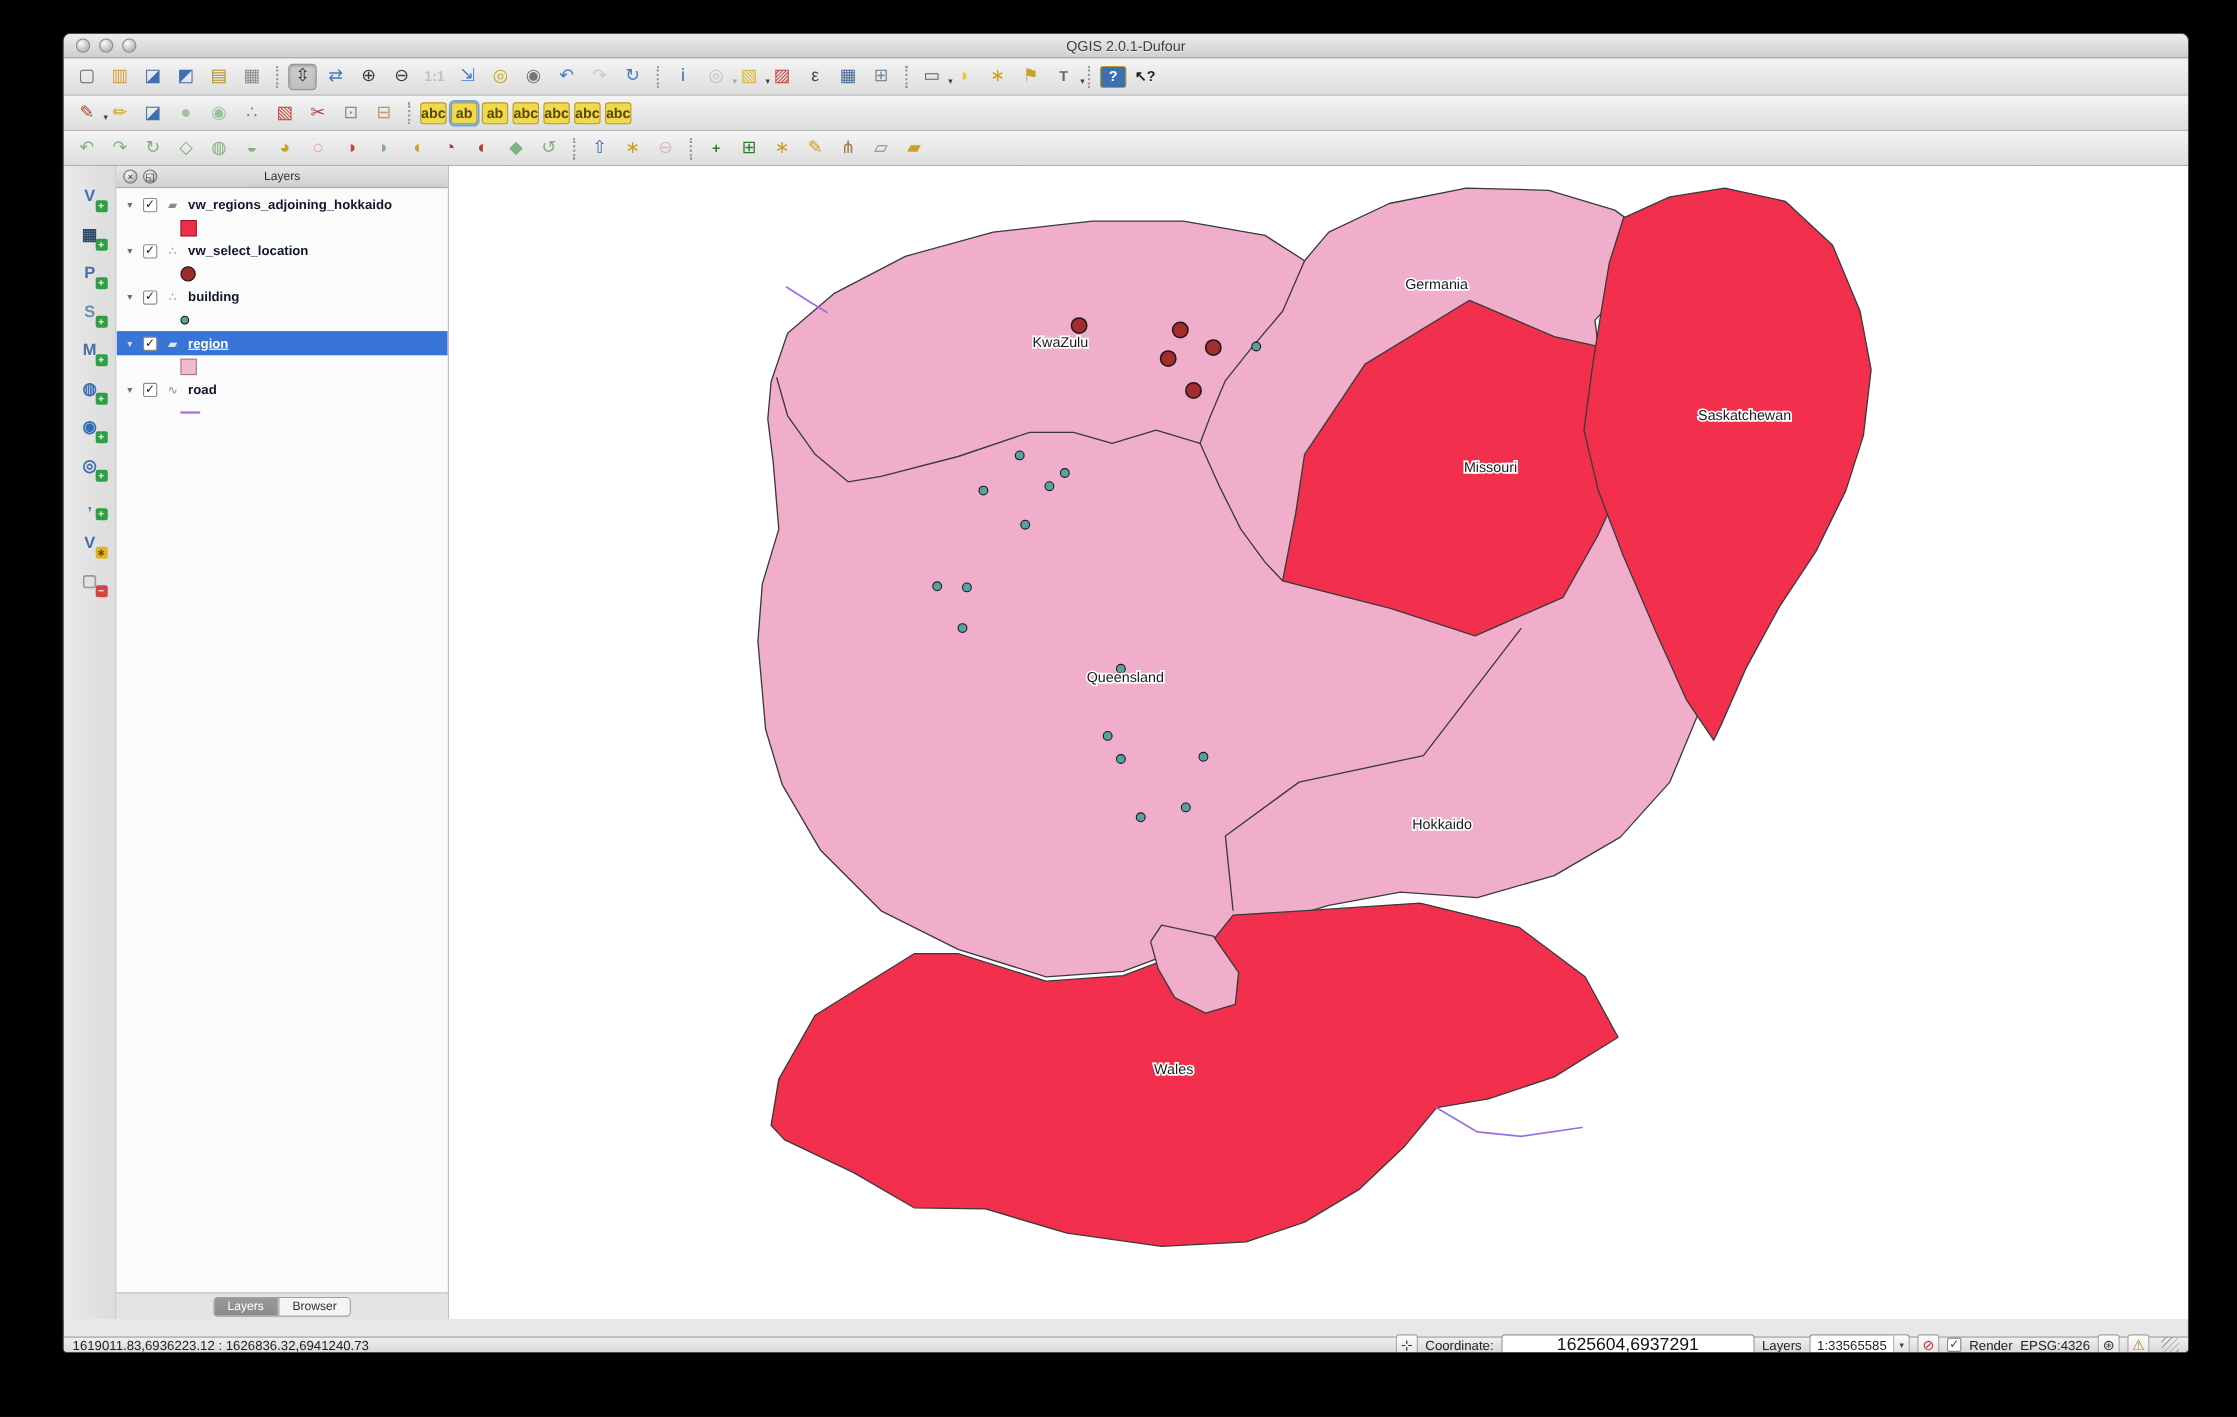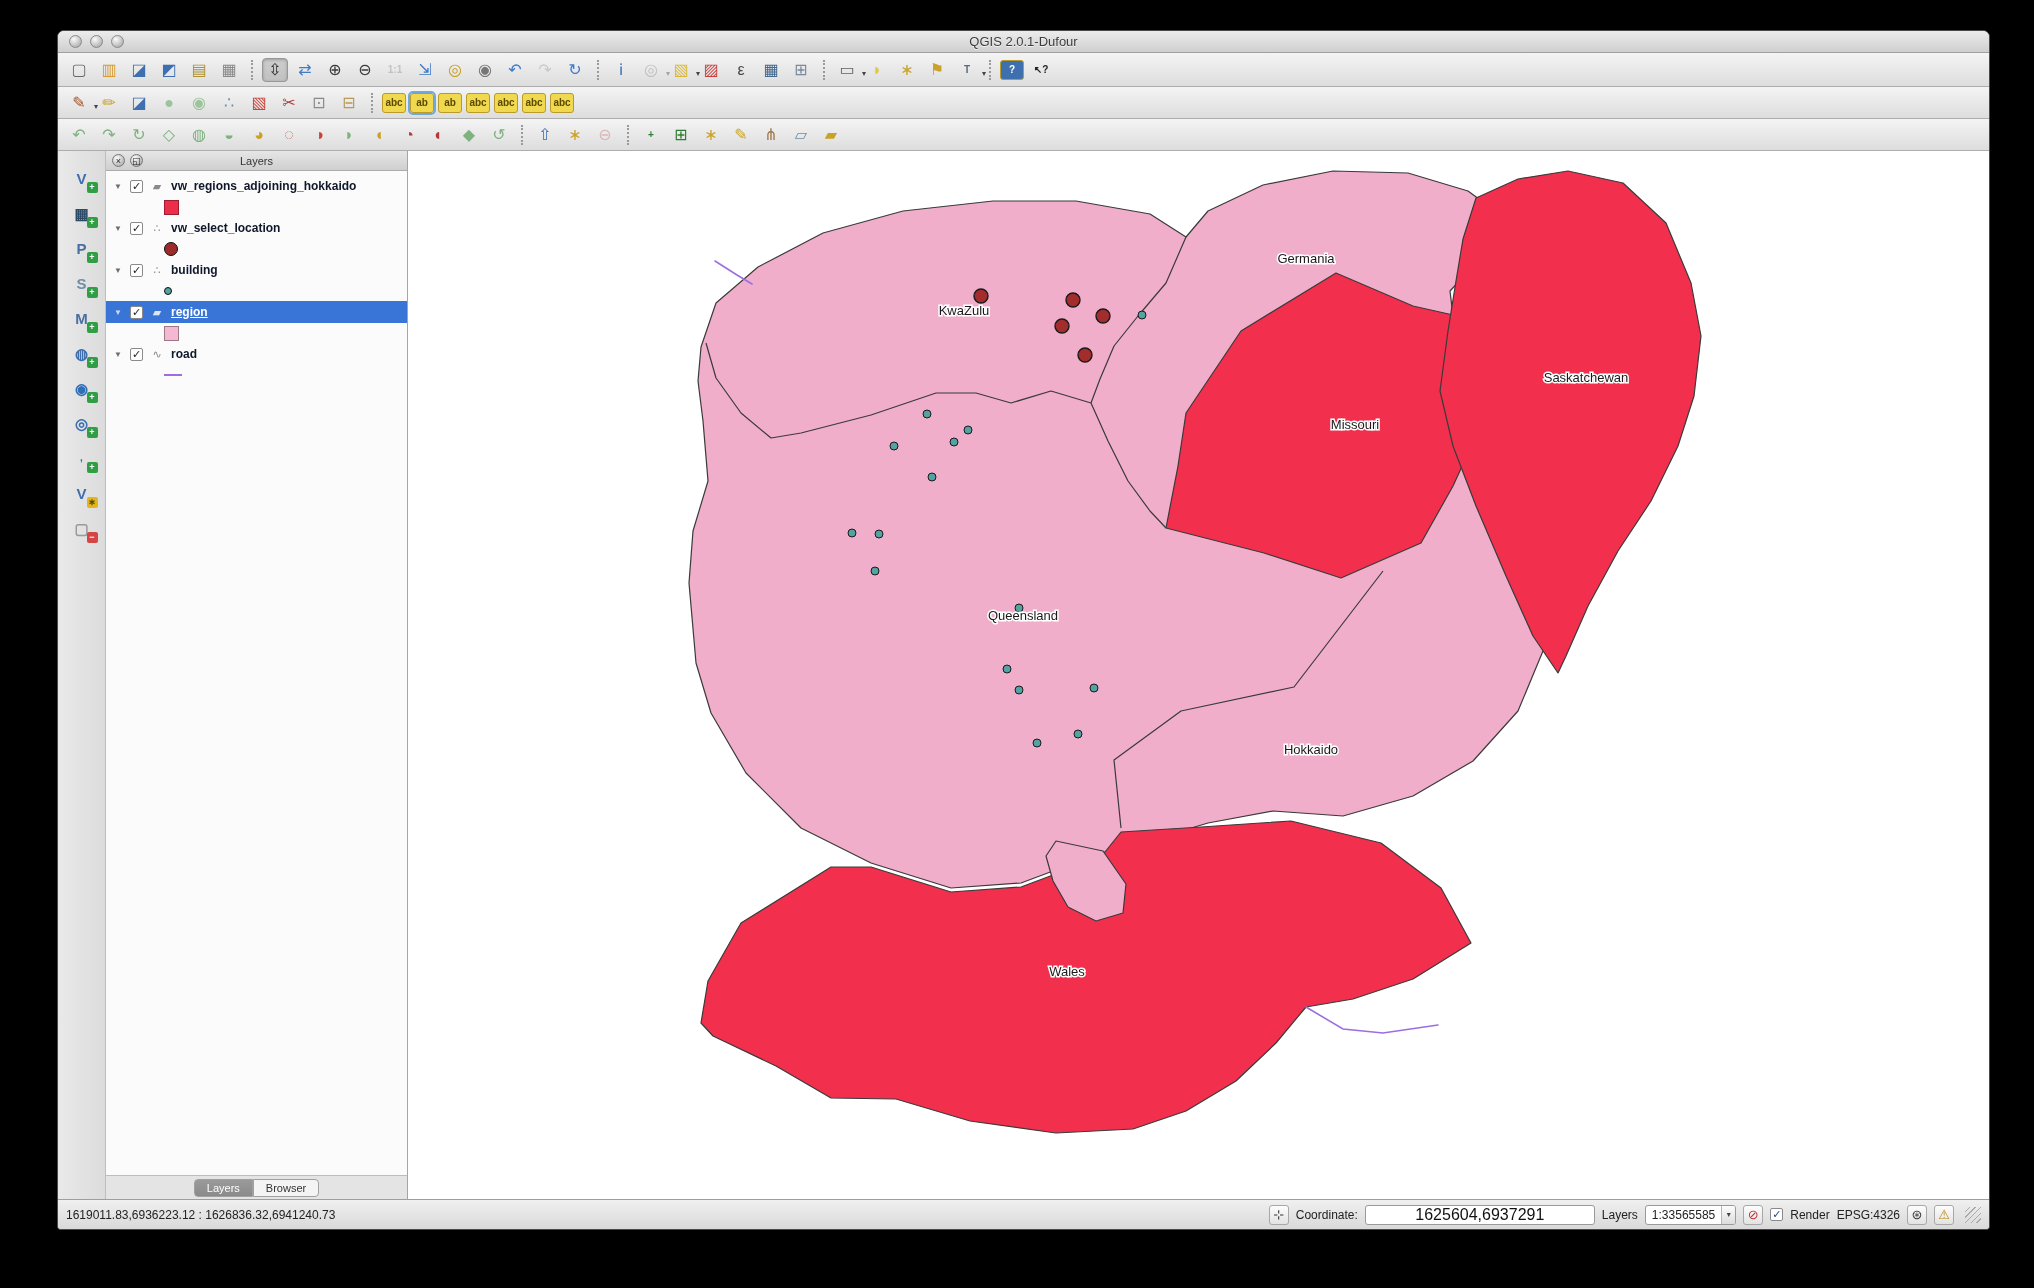--- a/index.html
+++ b/index.html
@@ -8,21 +8,21 @@
   
   .titlebar{height:22px;background:linear-gradient(#ECECEC,#CFCFCF);border-bottom:1px solid #9f9f9f;position:relative;display:flex;align-items:center;justify-content:center;}
   .title{font-size:13px;color:#3c3c3c;text-shadow:0 1px 0 rgba(255,255,255,.7);}
   .lights{position:absolute;left:11px;top:4px;display:flex;gap:8px;}
   .light{width:13px;height:13px;border-radius:50%;background:radial-gradient(circle at 35% 30%,#fbfbfb,#b9b9b9 70%,#a2a2a2);border:1px solid #8a8a8a;}
   
   .tbrow{display:flex;align-items:center;padding:0 6px;background:linear-gradient(#F4F4F4,#DDDDDD);border-bottom:1px solid #ADADAD;}
   #tb1{height:34px;} #tb2{height:32px;} #tb3{height:32px;}
   .tbtn{width:26px;height:24px;margin:1px 2px;display:flex;align-items:center;justify-content:center;position:relative;border-radius:4px;cursor:default;}
   .tbtn .glyph{font-size:16px;line-height:1;}
-  .tbtn .glyph.txt{font-size:10px;font-weight:bold;}
+  .tbtn .glyph.txt{font-size:13px;font-weight:bold;}
   .tbtn.hasbg{border:1px solid #B89B2A;width:24px;height:20px;border-radius:3px;}
   .tbtn.active{background:rgba(0,0,0,.14);border:1px solid #979797;box-shadow:inset 0 1px 3px rgba(0,0,0,.25);}
   .tbtn.disabled{opacity:.4;}
   .tbtn.framed{outline:2px solid #6FA8DC;outline-offset:0px;}
   .tbtn .dd{font-size:8px;color:#444;position:absolute;right:-6px;bottom:4px;}
   .tbtn .badge{position:absolute;right:-2px;bottom:-2px;width:11px;height:11px;border-radius:2px;font-size:9px;font-weight:bold;line-height:11px;text-align:center;color:#fff;}
   .badge.b-plus{background:#2F9E44;}
   .badge.b-star{background:#E2B51F;color:#5A4A00;}
   .badge.b-minus{background:#D64545;}
   .tb-sep{width:2px;height:20px;border-left:2px dotted #9a9a9a;margin:0 7px;}
@@ -60,21 +60,21 @@
   
   .canvas{flex:1;background:#fff;position:relative;}
   .canvas svg{position:absolute;left:0;top:0;}
   .region{stroke:#3A3A3A;stroke-width:1.2;stroke-linejoin:round;}
   .bline{fill:none;stroke:#3A3A3A;stroke-width:1.2;stroke-linejoin:round;}
   .road{fill:none;stroke-width:1.6;stroke-linecap:round;}
   .selpt{stroke:#1a1a1a;stroke-width:1.4;}
   .bldpt{stroke:#1a1a1a;stroke-width:1;}
   .maplabel{font:13px "Liberation Sans",sans-serif;fill:#1a1a1a;paint-order:stroke;stroke:#ffffff;stroke-width:3px;text-anchor:middle;}
   
-  .statusbar{position:absolute;bottom:0;left:0;right:0;height:30px;background:linear-gradient(#F0F0F0,#D9D9D9);border-top:1px solid #9E9E9E;display:flex;align-items:center;padding:0 8px;font-size:12px;color:#222;}
+  .statusbar{position:absolute;bottom:0;left:0;right:0;height:14px;background:linear-gradient(#F0F0F0,#D9D9D9);border-top:1px solid #9E9E9E;display:flex;align-items:center;padding:0 8px;font-size:12px;color:#222;}
   .sb-left{flex:1;white-space:nowrap;}
   .sb-right{display:flex;align-items:center;gap:7px;}
   .sb-icon{width:20px;height:20px;border:1px solid #A8A8A8;border-radius:3px;background:linear-gradient(#fdfdfd,#e2e2e2);display:flex;align-items:center;justify-content:center;font-size:13px;color:#333;}
   .sb-input{width:230px;height:20px;border:1px solid #9a9a9a;border-radius:3px;text-align:center;font-size:16px;font-family:"Liberation Sans",sans-serif;background:#fff;color:#111;}
   .combo{display:flex;align-items:center;height:20px;border:1px solid #9a9a9a;border-radius:3px;background:#fff;overflow:hidden;}
   .combo .val{padding:0 6px;font-size:12px;}
   .combo .cdd{width:14px;height:100%;background:linear-gradient(#fdfdfd,#dcdcdc);border-left:1px solid #b5b5b5;font-size:8px;display:flex;align-items:center;justify-content:center;color:#444;}
   .sbcb{width:13px;height:13px;background:#fff;border:1px solid #8a8a8a;border-radius:2px;font-size:11px;line-height:11px;text-align:center;color:#1c4587;}
   .warn{color:#B8860B;}
   .grip{width:16px;height:16px;background:repeating-linear-gradient(135deg,transparent,transparent 3px,#aaa 3px,#aaa 4px);margin-left:4px;}

